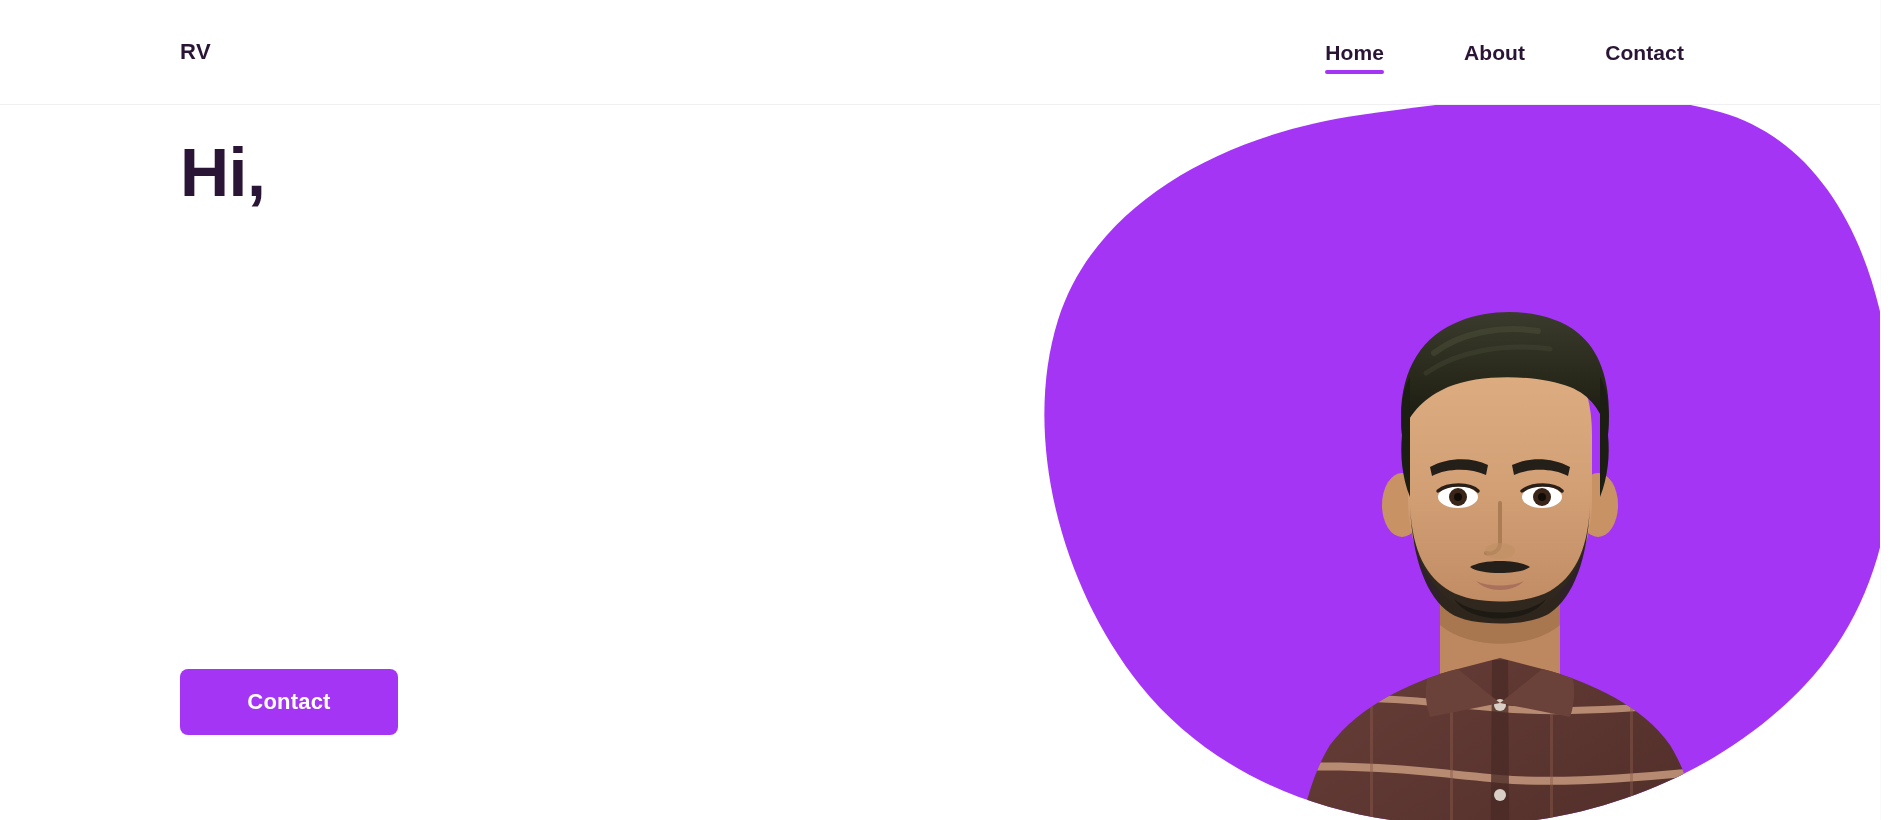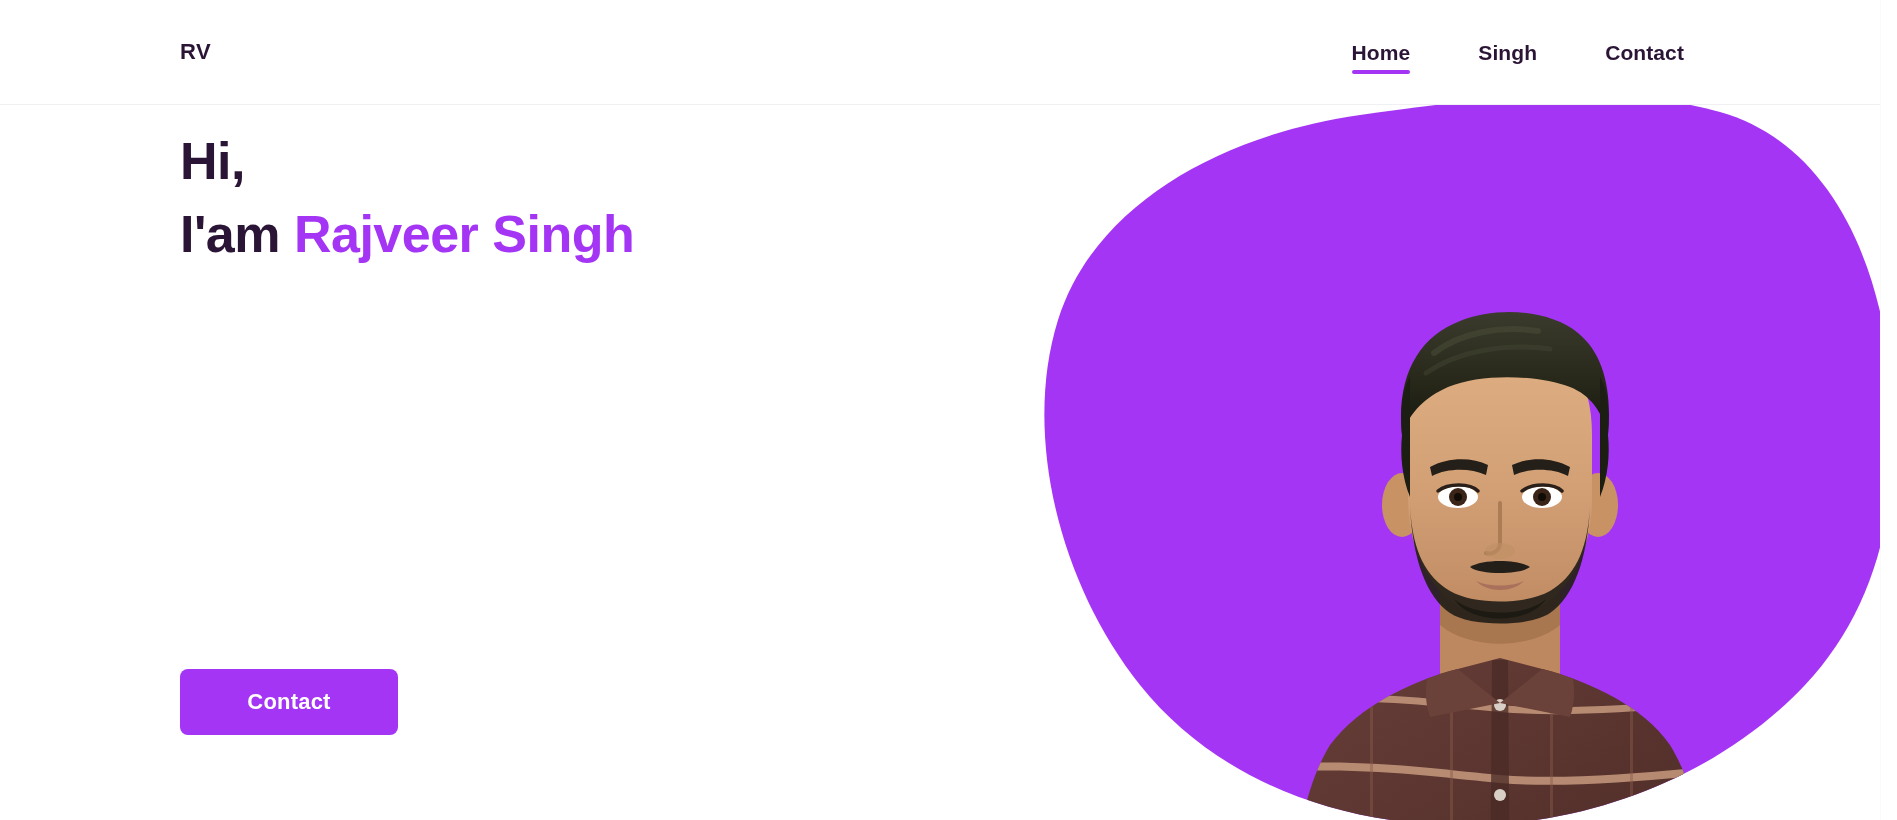--- a/index.html
+++ b/index.html
@@ -30,21 +30,21 @@
     font-size:22px; font-weight:700;
     letter-spacing:.4px;
     color:#2b1536;
     line-height:1;
     font-family:"Liberation Sans", sans-serif;
   }
   .main-nav {
     position:absolute; right:162px; top:0;
     height:105px;
     display:flex; align-items:center;
-    gap:0px;
+    gap:12px;
   }
   .nav-item {
     position:relative;
     padding:0 34px;
     height:105px;
     display:flex; align-items:center;
     font-size:21px; font-weight:600;
     color:#2b1536;
     letter-spacing:.1px;
     cursor:pointer;
@@ -65,21 +65,21 @@
   
   .hero {
     position:absolute; top:105px; left:0;
     width:1880px; height:715px;
   }
   .hero-copy {
     position:absolute; left:180px; top:20px;
     width:900px;
   }
   .hero-title {
-    font-size:52px;
+    font-size:68px;
     font-weight:700;
     line-height:1.4;
     letter-spacing:-.5px;
     color:#2b1536;
     font-family:"Liberation Sans", sans-serif;
   }
   .hero-title .line { display:block; white-space:nowrap; }
   .hero-title .accent { color:#a435f5; }
 
   .contact-btn {
@@ -125,38 +125,37 @@
     <nav class="main-nav">
 
       <button class="nav-item is-active">
         <span>Home</span>
         <span class="nav-underline"></span>
       </button>
 
 
 
       <button class="nav-item">
-        <span>Singh</span>
+        <span>About</span>
 
       </button>
 
       <button class="nav-item">
         <span>Contact</span>
 
       </button>
 
     </nav>
   </header>
 
   <section class="hero">
 
     <div class="hero-copy">
       <h1 class="hero-title">
         <span class="line">Hi,</span>
-        <span class="line"><span>I'am </span><span class="accent">Rajveer Singh</span></span>
       </h1>
     </div>
 
     <button class="contact-btn">
       <span>Contact</span>
     </button>
 
     <div class="hero-figure">
       <svg width="870" height="820" viewBox="0 0 870 820" aria-hidden="true">
         <defs>

